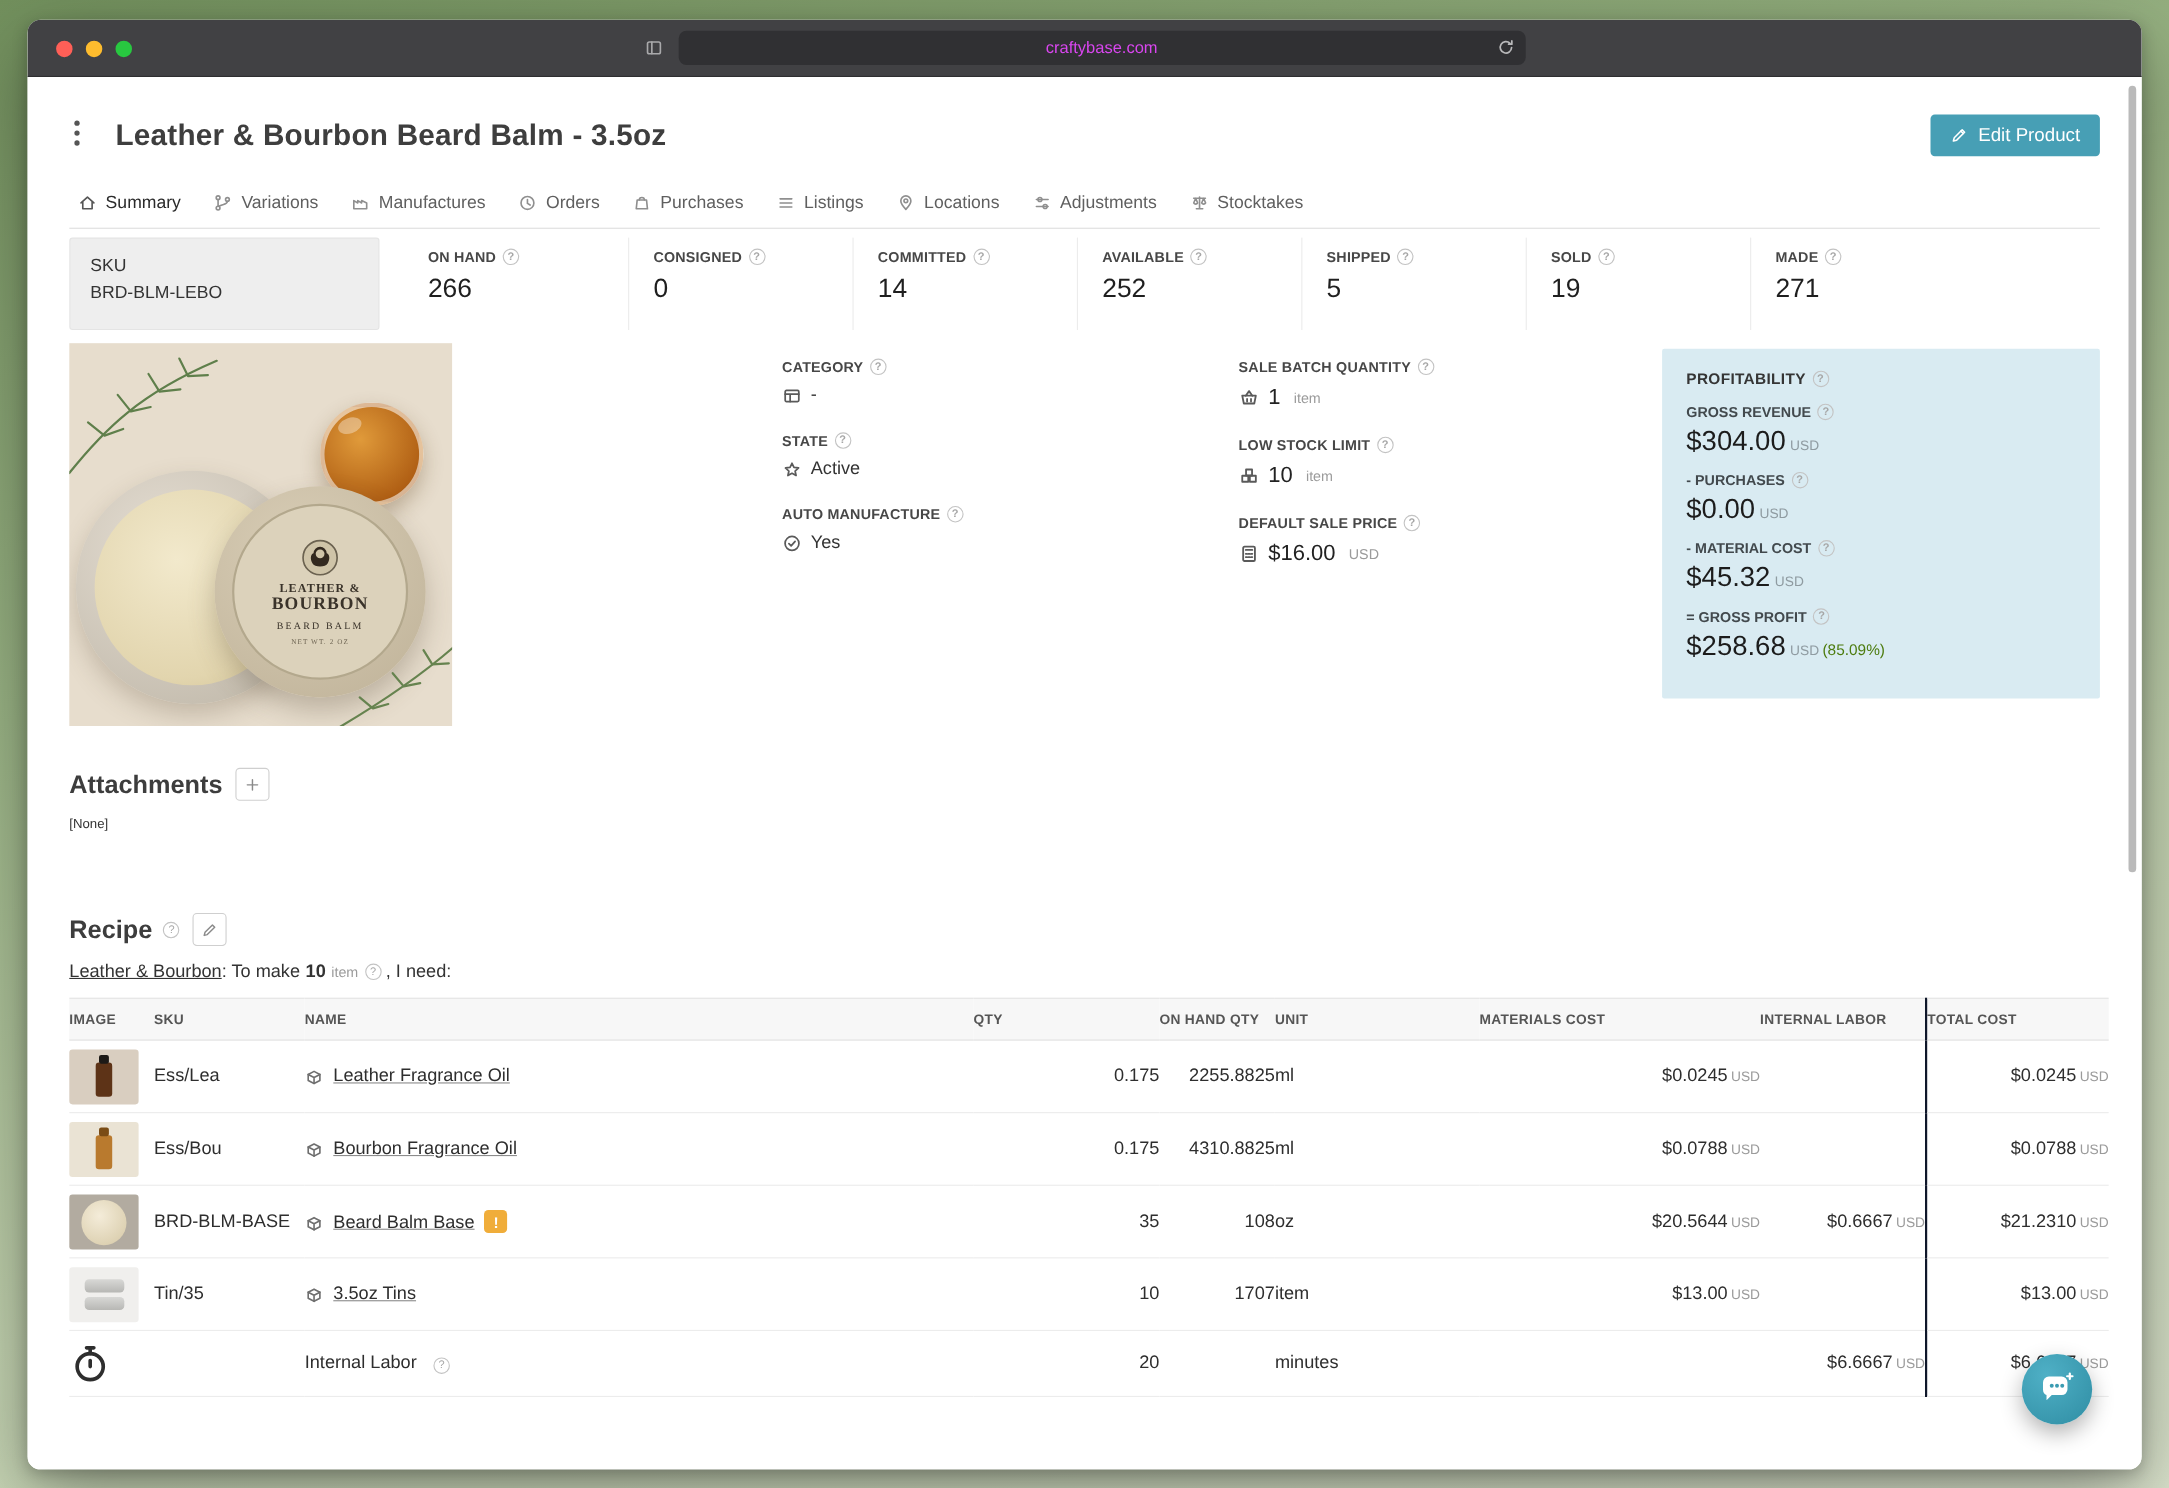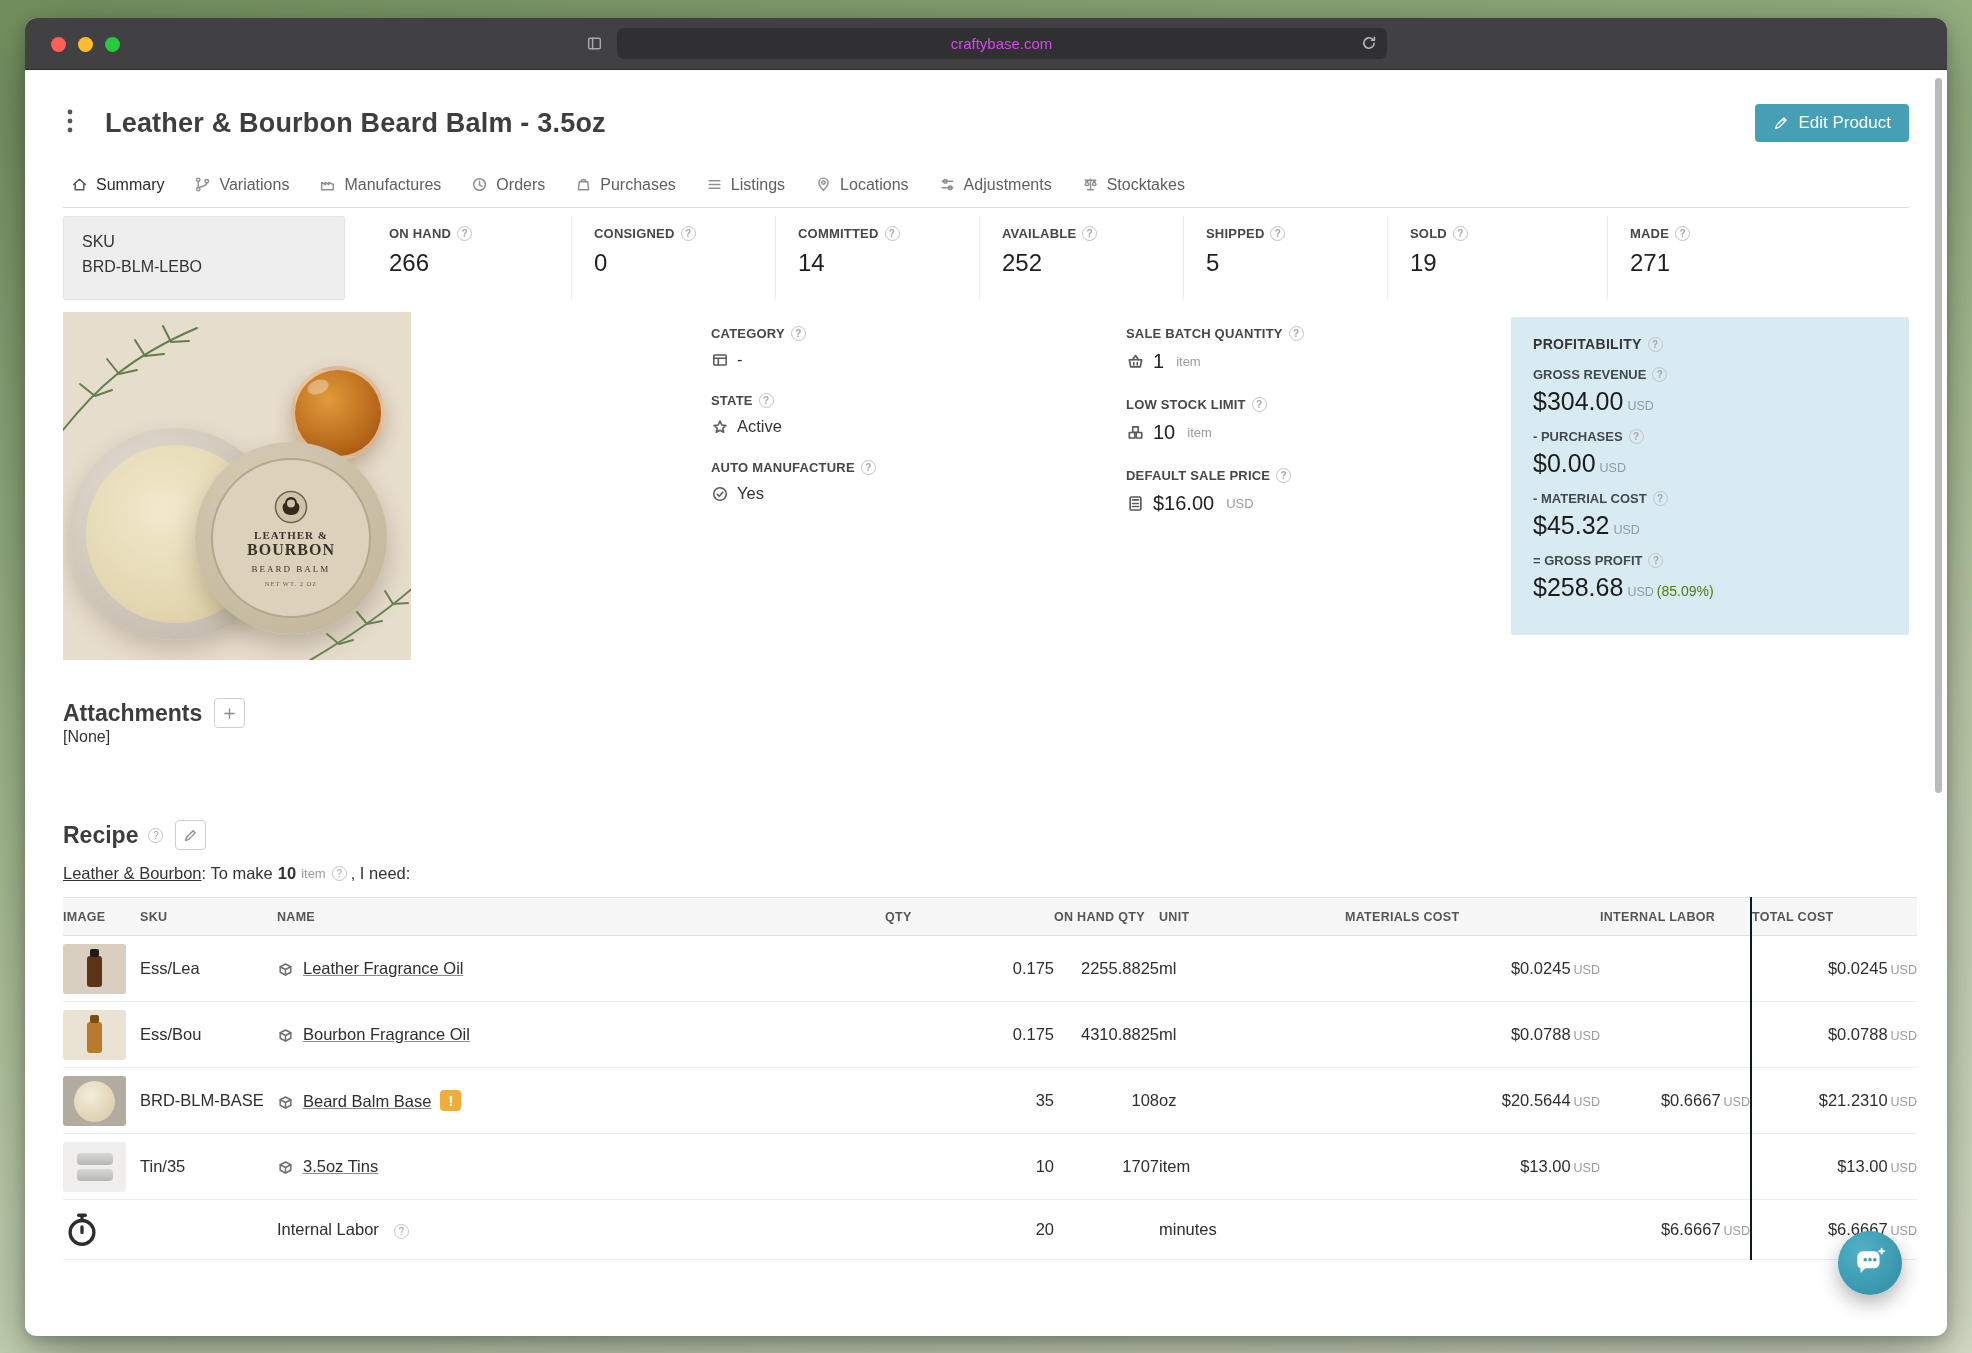--- a/index.html
+++ b/index.html
@@ -67,21 +67,21 @@
   .tab.active { color:#2b2b2b; }
   .tab.active .ticon { color:#565656; }
 
   
   .stats { margin-top:8px; display:flex; align-items:stretch; height:84px; }
   .sku-box { width:282px; background:#eeeeee; border:1px solid #e4e4e4; border-radius:3px;
     padding:13px 18px; font-size:16px; color:#333; line-height:1.55; flex:none; }
   .stat-region { display:flex; flex:1; margin-left:22px; }
   .stat { width:204px; padding:10px 0 0 22px; border-left:1px solid #ececec; }
   .stat:first-child { border-left:none; }
-  .stat:last-child { flex:1;margin-left:16px; }
+  .stat:last-child { flex:1; }
   .lbl { font-size:13px; font-weight:700; color:#474747; letter-spacing:.2px; display:flex; align-items:center; white-space:nowrap; }
   .stat .value { font-size:24px; color:#1f1f1f; margin-top:8px; }
 
   
   .overview { position:relative; margin-top:12px; height:352px; }
   .photo { position:absolute; left:0; top:0; width:348px; height:348px; background:#e7ddcd; overflow:hidden; }
   .sprig { position:absolute; }
   .tin-open { position:absolute; left:6px; top:116px; width:212px; height:212px; border-radius:50%;
     background:radial-gradient(circle at 38% 32%,#e4ddd2,#bdb5a6); box-shadow:0 10px 22px rgba(90,75,55,.25); }
   .balm { position:absolute; left:17px; top:17px; width:178px; height:178px; border-radius:50%;
@@ -117,21 +117,21 @@
   .profit-val { font-size:25px; color:#1c1c1c; margin-top:5px; }
   .profit-val .cur { font-size:12.5px; color:#8f9ba1; margin-left:4px; }
   .profit-val .suffix { font-size:14px; color:#4d7c0f; margin-left:3px; }
 
   
   .section-h { display:flex; align-items:center; gap:12px; }
   .section-title { font-size:23px; font-weight:700; color:#3d3d3d; }
   .sq-btn { width:31px; height:30px; border:1px solid #cfcfcf; border-radius:4px; background:#fff;
     display:flex; align-items:center; justify-content:center; color:#8a8a8a; cursor:pointer; }
   .attachments { margin-top:34px; }
-  .none-text { font-size:16px; color:#333; }
+  .none-text { margin-top:14px; font-size:12px; color:#333; }
 
   .recipe-head { margin-top:74px; }
   .recipe-intro { margin-top:14px; font-size:16.5px; color:#333; display:flex; align-items:center; }
   .recipe-intro .rlink { text-decoration:underline; color:#333; cursor:pointer; }
   .recipe-intro b { margin-left:5px; }
   .recipe-intro .small-unit { margin-left:5px; }
   .recipe-intro .tail { margin-left:4px; }
 
   
   table.recipe { margin-top:14px; width:1854px; border-collapse:collapse; table-layout:fixed; }

